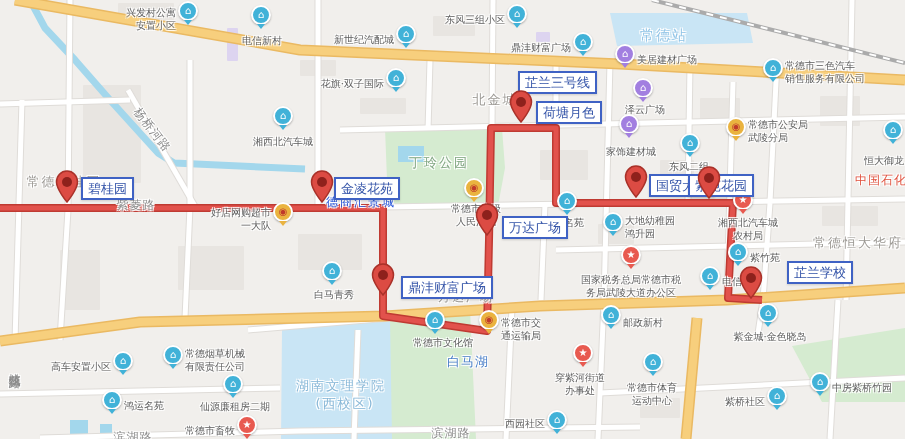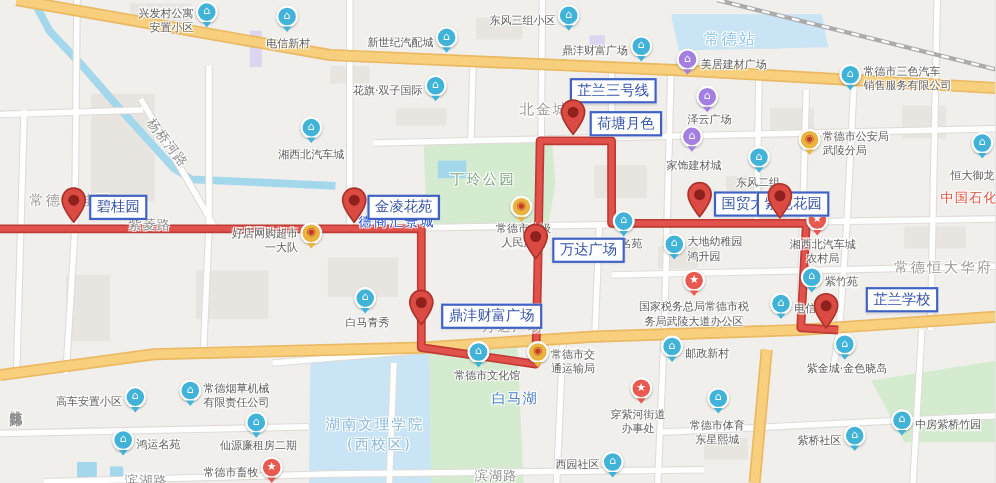--- a/index.html
+++ b/index.html
@@ -268,21 +268,21 @@
       <div class="poi" style="left: 768px; top: 327px;">
         <div class="bub" style="background: rgb(65, 178, 216);">⌂</div>
         <div class="tip" style="border-top-color: rgb(65, 178, 216);"></div>
       </div>
       <div class="plabel" style="left: 770px; top: 336px; text-align: center; transform: translate(-50%, -50%);">紫金城·金色晓岛</div>
       <div class="poi" style="left: 653px; top: 376px;">
         <div class="bub" style="background: rgb(65, 178, 216);">⌂</div>
         <div class="tip" style="border-top-color: rgb(65, 178, 216);"></div>
       </div>
       <div class="plabel" style="left: 652px; top: 394px; text-align: center; transform: translate(-50%, -50%);">常德市体育
-东星熙城</div>
+运动中心</div>
       <div class="poi" style="left: 583px; top: 367px;">
         <div class="bub" style="background: rgb(232, 90, 80);">★</div>
         <div class="tip" style="border-top-color: rgb(232, 90, 80);"></div>
       </div>
       <div class="plabel" style="left: 580px; top: 384px; text-align: center; transform: translate(-50%, -50%);">穿紫河街道
 办事处</div>
       <div class="poi" style="left: 777px; top: 410px;">
         <div class="bub" style="background: rgb(65, 178, 216);">⌂</div>
         <div class="tip" style="border-top-color: rgb(65, 178, 216);"></div>
       </div>

